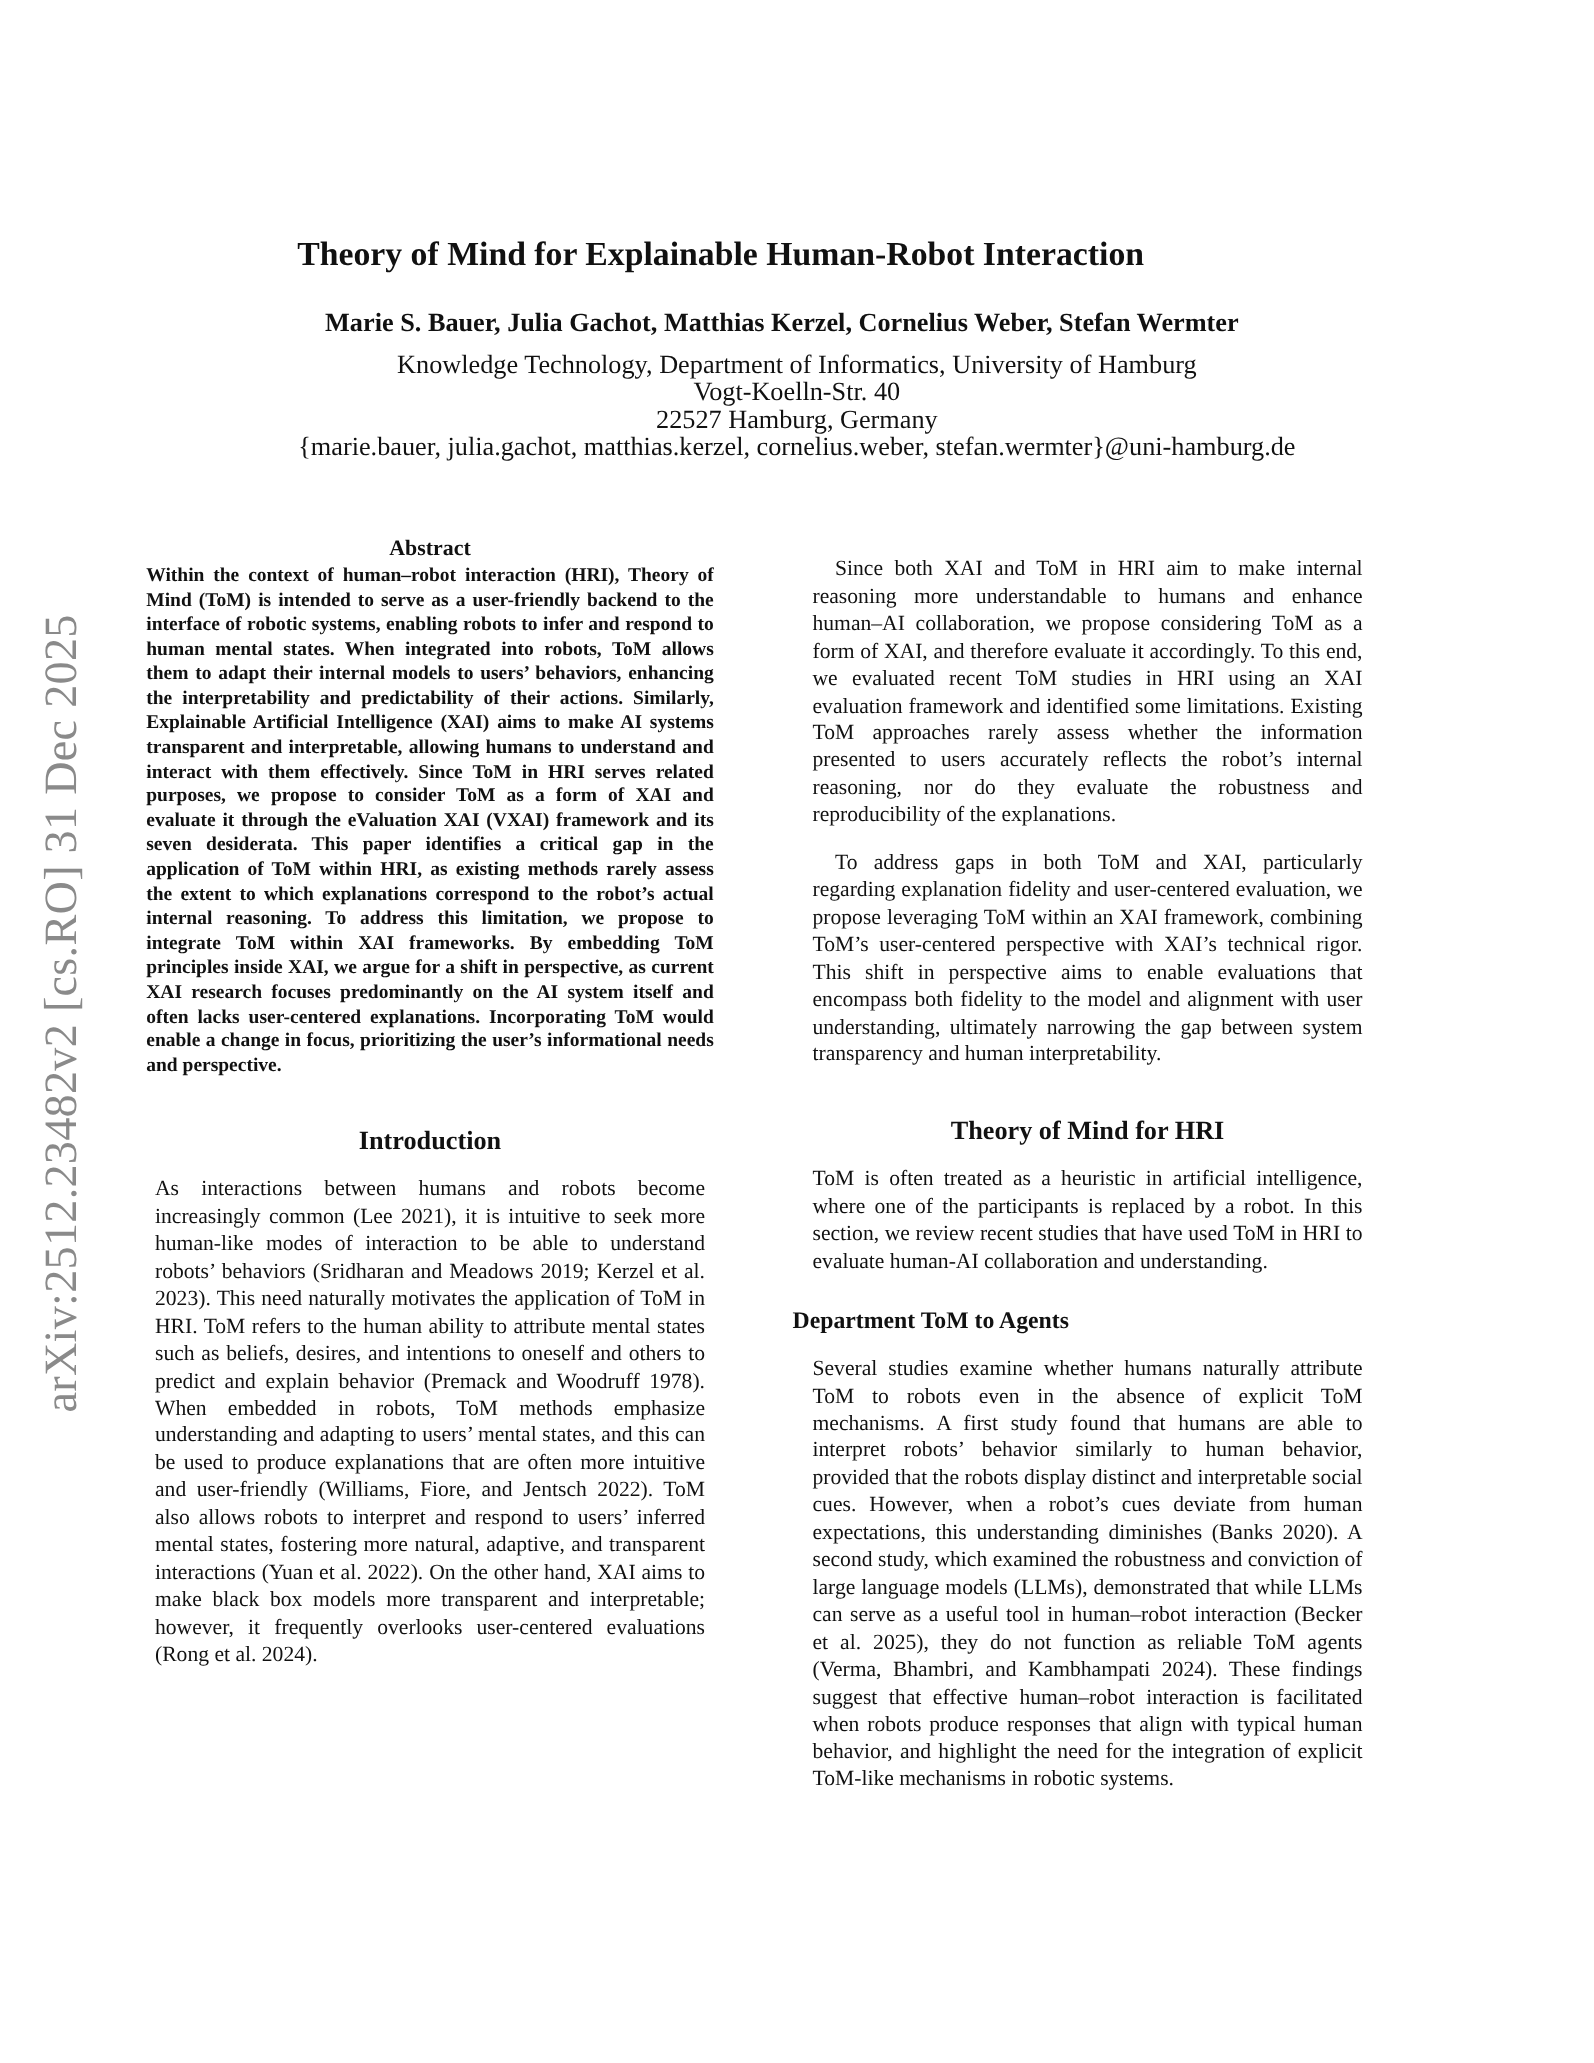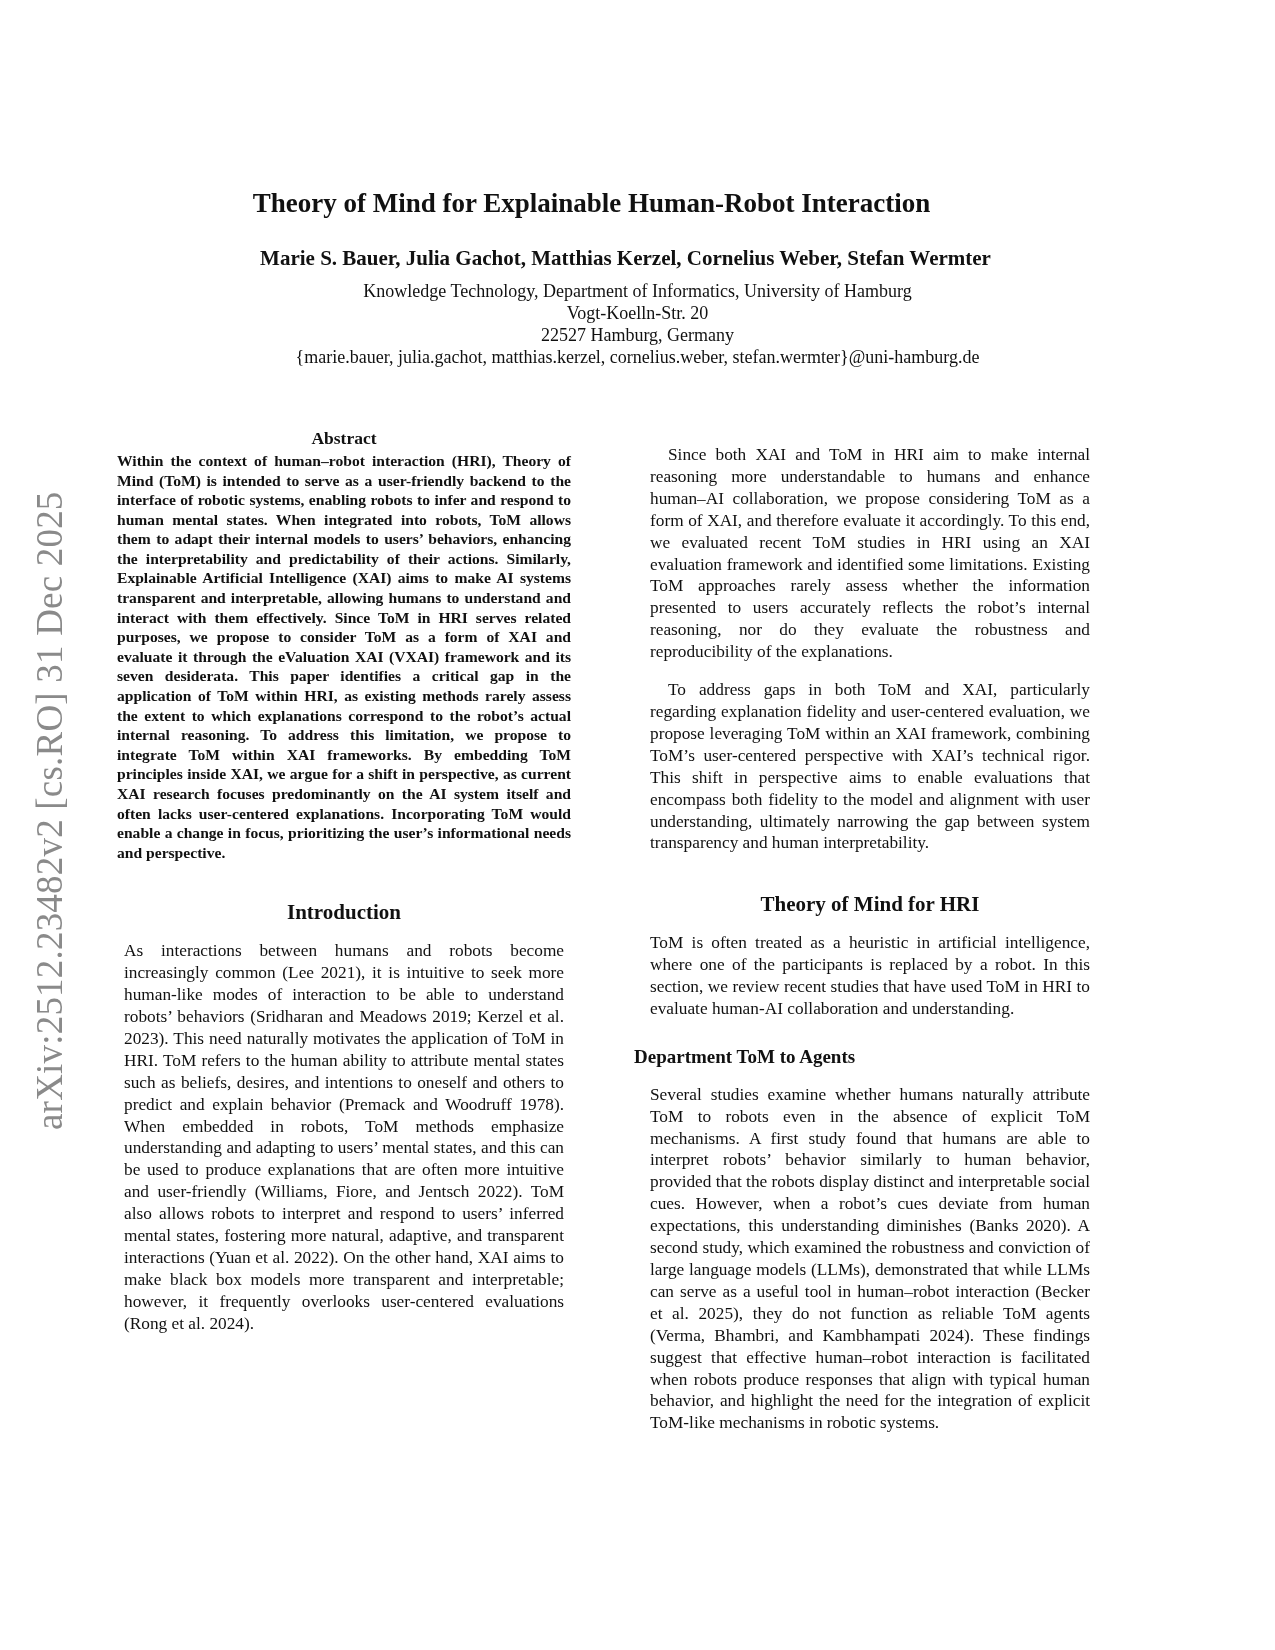--- a/index.html
+++ b/index.html
@@ -1,47 +1,47 @@
 <!DOCTYPE html>
 <html><head>
 <meta charset="utf-8">
 <style>
   html, body { margin: 0; padding: 0; background: #ffffff; }
   body { width: 1275px; height: 1650px; position: relative; overflow: hidden;
          font-family: "Liberation Serif", "DejaVu Serif", serif; color: #111; }
   .arxiv-stamp { position: absolute; left: 28px; top: 1130px; transform-origin: 0 0;
          transform: rotate(-90deg); font-size: 37px; color: #8a8a8a; white-space: nowrap;
          letter-spacing: 0.2px; }
-  .title { position: absolute; top: 188px; left: 16px; width: 1151px; text-align: center;
+  .title { position: absolute; top: 188px; left: 1px; width: 1151px; text-align: center;
          font-size: 27px; font-weight: bold; }
   .authors { position: absolute; top: 246px; left: 0; width: 1251px; text-align: center;
          font-size: 21px; font-weight: bold; }
   .affil { position: absolute; top: 280px; left: 0; width: 1275px; text-align: center;
-         font-size: 18px; line-height: 22px; }
+         font-size: 21px; line-height: 22px; }
   .col { position: absolute; top: 428px; font-size: 17.3px; line-height: 21.9px;
          text-align: justify; hyphens: auto; }
   .col-left { left: 108px; width: 472px; }
   .col-right { left: 634px; width: 472px; }
   .abstract-head { text-align: center; font-weight: bold; font-size: 17.5px; margin: 0 0 1px 0; }
   .abstract-body { font-size: 15.6px; line-height: 19.6px; margin: 0 9px; text-align: justify; font-weight: bold; }
   .sec-head { text-align: center; font-weight: bold; font-size: 21px; margin: 40px 0 12px 0; }
   .subsec-head { font-weight: bold; font-size: 19px; margin: 26px 0 14px 0; }
   p { margin: 16px; }
   p.indent { text-indent: 18px; }
 </style>
 </head>
 <body>
 
 <div class="arxiv-stamp">arXiv:2512.23482v2  [cs.RO]  31 Dec 2025</div>
 
 <div class="title">Theory of Mind for Explainable Human-Robot Interaction</div>
 <div class="authors">Marie S. Bauer, Julia Gachot, Matthias Kerzel, Cornelius Weber, Stefan Wermter</div>
 <div class="affil">
   <div>Knowledge Technology, Department of Informatics, University of Hamburg</div>
-  <div>Vogt-Koelln-Str. 20</div>
+  <div>Vogt-Koelln-Str. 40</div>
   <div>22527 Hamburg, Germany</div>
   <div>{marie.bauer, julia.gachot, matthias.kerzel, cornelius.weber, stefan.wermter}@uni-hamburg.de</div>
 </div>
 
 <div class="col col-left">
   <div class="abstract-head">Abstract</div>
   <p class="abstract-body">Within the context of human–robot interaction (HRI), Theory of Mind (ToM) is intended to serve as a user-friendly backend to the interface of robotic systems, enabling robots to infer and respond to human mental states. When integrated into robots, ToM allows them to adapt their internal models to users’ behaviors, enhancing the interpretability and predictability of their actions. Similarly, Explainable Artificial Intelligence (XAI) aims to make AI systems transparent and interpretable, allowing humans to understand and interact with them effectively. Since ToM in HRI serves related purposes, we propose to consider ToM as a form of XAI and evaluate it through the eValuation XAI (VXAI) framework and its seven desiderata. This paper identifies a critical gap in the application of ToM within HRI, as existing methods rarely assess the extent to which explanations correspond to the robot’s actual internal reasoning. To address this limitation, we propose to integrate ToM within XAI frameworks. By embedding ToM principles inside XAI, we argue for a shift in perspective, as current XAI research focuses predominantly on the AI system itself and often lacks user-centered explanations. Incorporating ToM would enable a change in focus, prioritizing the user’s informational needs and perspective.</p>
   <div class="sec-head">Introduction</div>
   <p>As interactions between humans and robots become increasingly common (Lee 2021), it is intuitive to seek more human-like modes of interaction to be able to understand robots’ behaviors (Sridharan and Meadows 2019; Kerzel et al. 2023). This need naturally motivates the application of ToM in HRI. ToM refers to the human ability to attribute mental states such as beliefs, desires, and intentions to oneself and others to predict and explain behavior (Premack and Woodruff 1978). When embedded in robots, ToM methods emphasize understanding and adapting to users’ mental states, and this can be used to produce explanations that are often more intuitive and user-friendly (Williams, Fiore, and Jentsch 2022). ToM also allows robots to interpret and respond to users’ inferred mental states, fostering more natural, adaptive, and transparent interactions (Yuan et al. 2022). On the other hand, XAI aims to make black box models more transparent and interpretable; however, it frequently overlooks user-centered evaluations (Rong et al. 2024).</p>
 </div>

